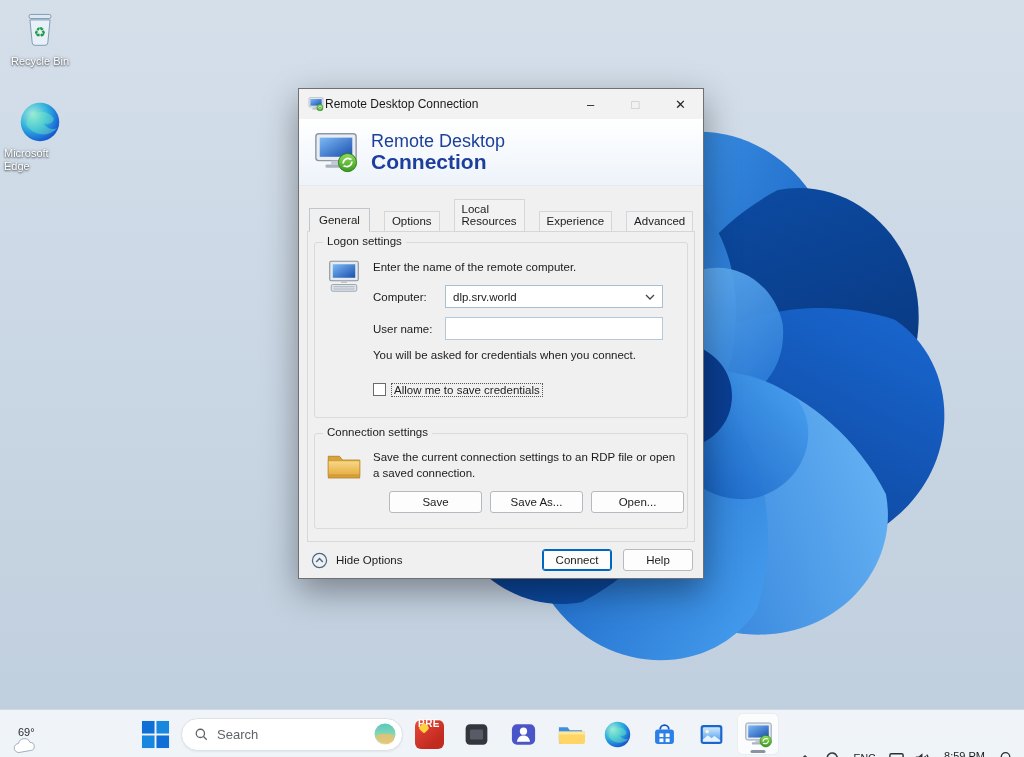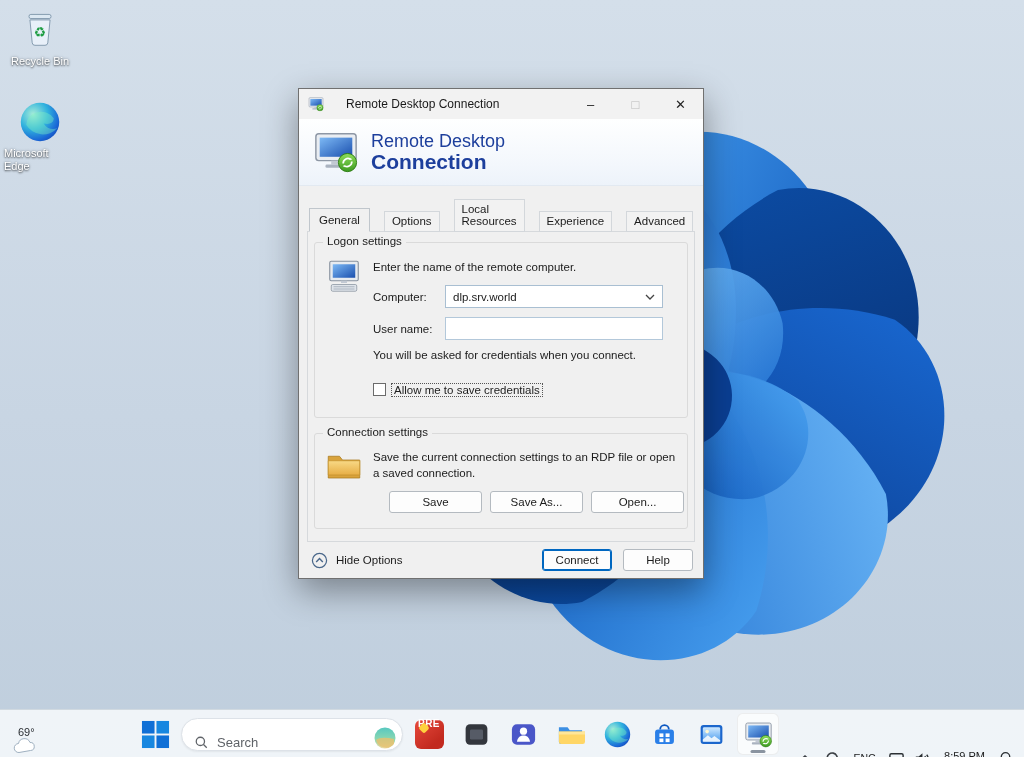--- a/index.html
+++ b/index.html
@@ -15,21 +15,21 @@
   .desk-icon { position:absolute; width:72px; display:flex; flex-direction:column;
     align-items:center; gap:3px; cursor:default; }
   .desk-icon .di-img { width:44px; height:44px; }
   .desk-icon .di-label { font-size:11px; color:#fff; text-align:left; line-height:1.2;
     text-shadow:0 1px 2px rgba(0,0,0,.65), 0 0 3px rgba(0,0,0,.35); }
 
   
   .dialog { position:absolute; left:298px; top:88px; width:406px; height:491px;
     background:#f0f0f0; border:1px solid #707070;
     box-shadow:0 12px 32px rgba(0,0,0,.38); display:flex; flex-direction:column; }
-  .titlebar { height:30px; display:flex; align-items:center; padding-left:9px; gap:22px;
+  .titlebar { height:30px; display:flex; align-items:center; padding-left:9px; gap:1px;
     background:#f2f2f2; flex:0 0 auto;justify-content:center; }
   .titlebar .t-icon { width:16px; height:16px; }
   .title-text { font-size:12px; color:#1a1a1a; }
   .title-buttons { margin-left:auto; display:flex; height:100%; }
   .tbtn { width:45px; height:100%; display:flex; align-items:center; justify-content:center;
     font-size:13px; color:#222; }
   .tbtn.max { color:#bcbcbc; }
   .banner { height:67px; flex:0 0 auto; display:flex; align-items:center; gap:12px;
     padding-left:14px; background:linear-gradient(180deg,#feffff 0%,#f3f7fc 70%,#edf3fa 100%);
     border-bottom:1px solid #e2e9f1; }
@@ -99,21 +99,21 @@
     align-items:center; gap:5px; }
   .tb-btn { width:42px; height:42px; border-radius:6px; display:flex; align-items:center;
     justify-content:center; position:relative; cursor:default; }
   .tb-btn svg { width:29px; height:29px; }
   .tb-btn.active { background:rgba(255,255,255,0.68); border:1px solid rgba(0,0,0,0.06); }
   .run-indicator { position:absolute; bottom:1px; left:50%; transform:translateX(-50%);
     width:15px; height:3px; border-radius:2px; background:#8a94a0; }
 
   .search-pill { width:222px; height:33px; border-radius:17px; background:#fff;
     border:1px solid #dde2e8; box-shadow:0 1px 2px rgba(0,0,0,.06); display:flex;
-    align-items:flex-end; gap:8px; padding:0 5px 0 12px; }
+    align-items:center; gap:8px; padding:0 5px 0 12px; }
   .search-pill svg.mag { width:15px; height:15px; flex:0 0 auto; }
   .search-pill input { border:none; outline:none; background:transparent; flex:1;
     font-family:"Liberation Sans",sans-serif; font-size:13px; color:#3c4043; min-width:0; }
   .search-pill input::placeholder { color:#5f6368; opacity:1; }
   .hl-img { width:24px; height:24px; border-radius:12px; flex:0 0 auto; }
 
   .pre-icon { width:29px; height:29px; border-radius:6px; position:relative;
     background:linear-gradient(140deg,#e7493c 0%,#c22a1f 75%); display:flex;
     align-items:flex-end; justify-content:center; }
   .pre-text { color:#fff; font-weight:bold; font-size:10px; letter-spacing:.4px;

